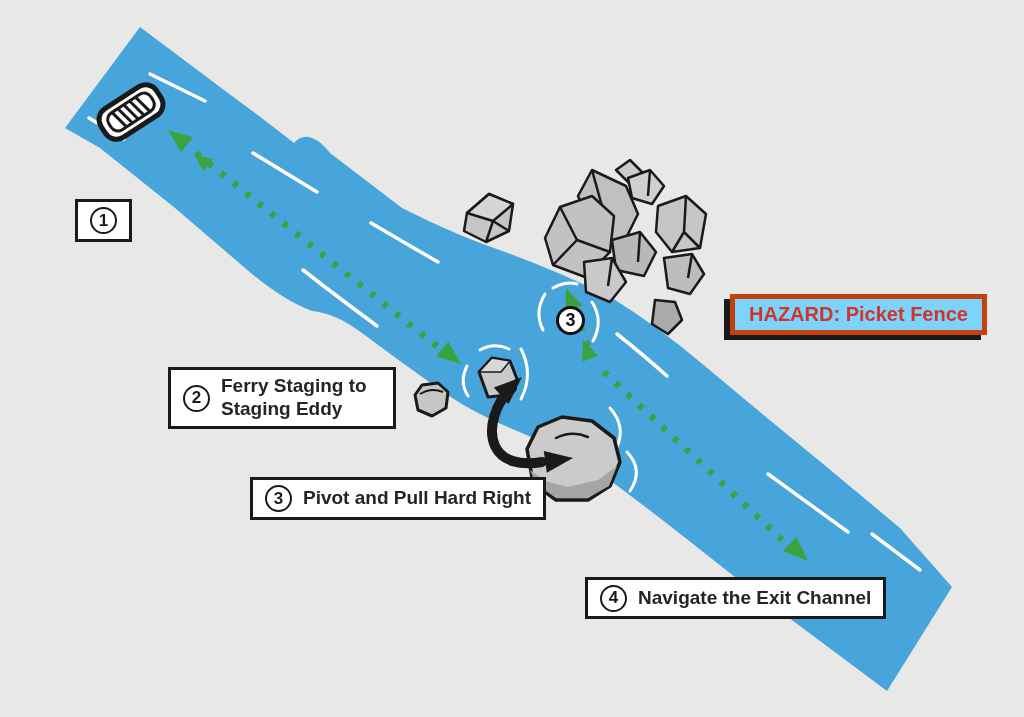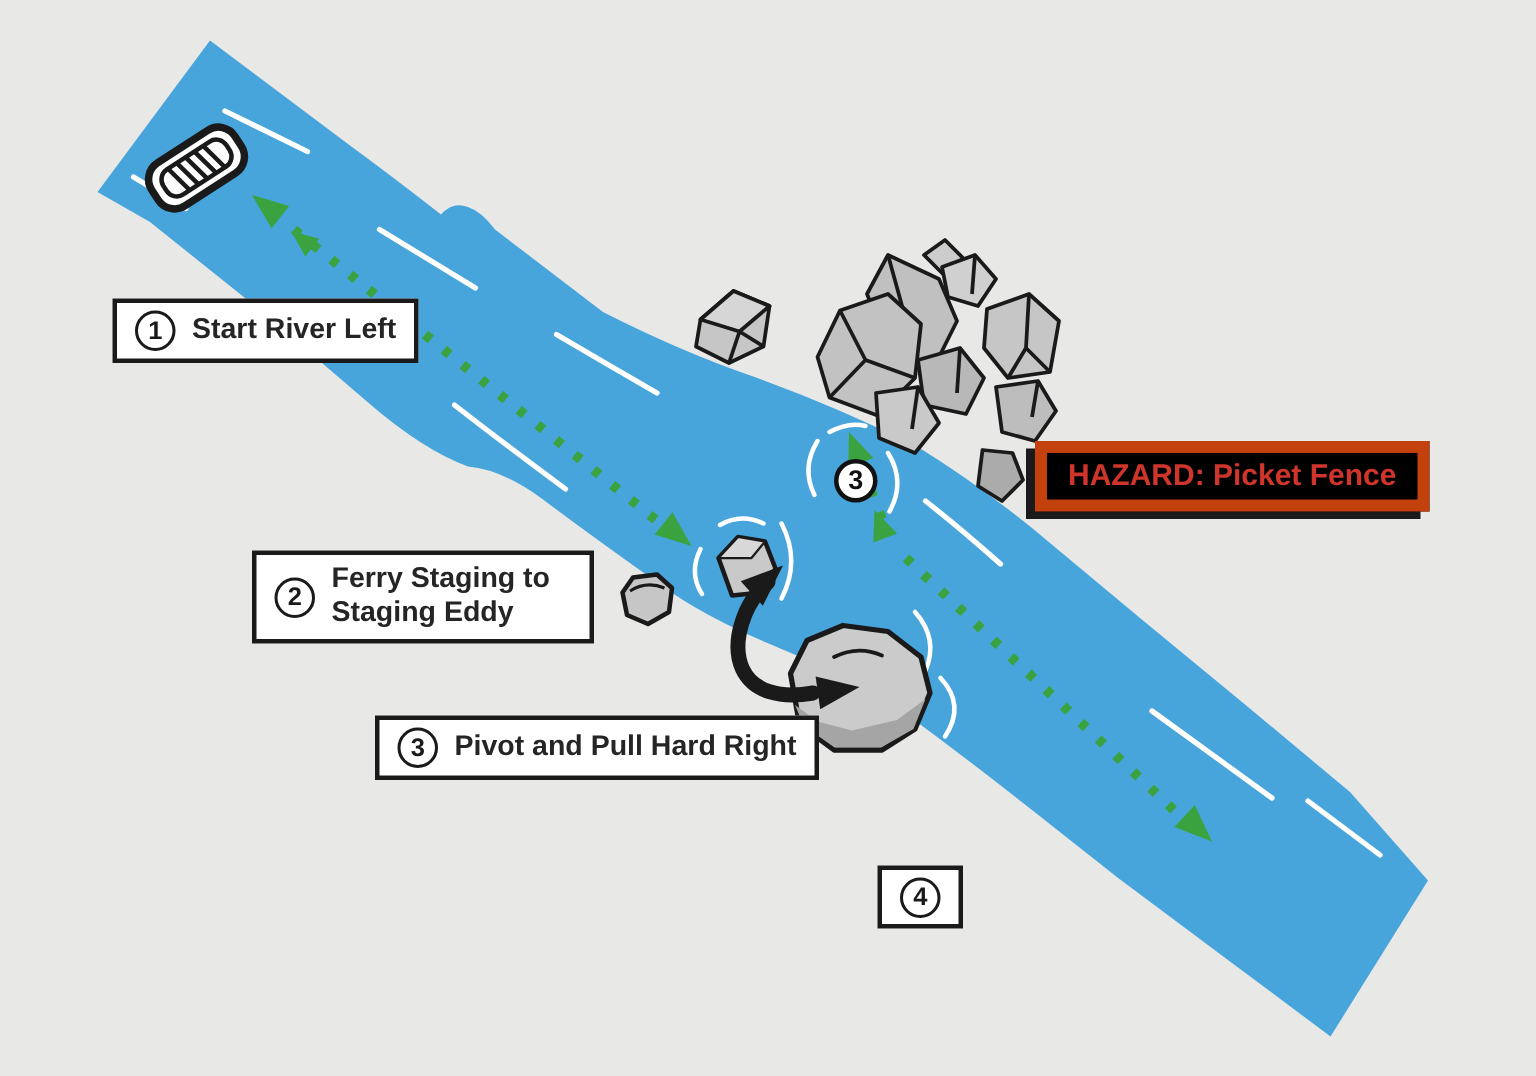--- a/index.html
+++ b/index.html
@@ -26,23 +26,23 @@
     font-size:17px;font-weight:bold;color:#1a1a1a;
     box-sizing:border-box;
   }
   .step-text{
     font-size:19px;font-weight:600;line-height:1.2;
     white-space:nowrap;
   }
   .two-line .step-text{white-space:normal;width:160px;}
   .hazard-box{
     position:absolute;
-    left:690px;top:294px;
-    background:#000000;
-    border:8px solid #c2410c;
+    left:730px;top:294px;
+    background:#7dd3fc;
+    border:5px solid #c2410c;
     color:#cf352b;
     font-size:20px;font-weight:bold;
     padding:4px 14px;
     box-shadow:-6px 5px 0 #1a1a1a;
     white-space:nowrap;
   }
   .river-marker{
     position:absolute;
     left:556px;top:306px;
     width:29px;height:29px;border-radius:50%;
@@ -173,32 +173,32 @@
       <line x1="-9" y1="-9" x2="-5" y2="9"></line>
       <line x1="-2" y1="-9" x2="2" y2="9"></line>
       <line x1="5" y1="-9" x2="9" y2="9"></line>
       <line x1="12" y1="-9" x2="16" y2="9"></line>
     </g>
   </g>
 </svg>
 
 <div class="step-box" style="left:75px;top:199px;height:43px;">
   <span class="num-circle">1</span>
-  <span class="step-text">Start River Left</span>
 </div>
 
 <div class="step-box two-line" style="left:168px;top:367px;height:62px;">
   <span class="num-circle">2</span>
   <span class="step-text">Ferry Staging to Staging Eddy</span>
 </div>
 
 <div class="step-box" style="left:250px;top:477px;height:43px;">
   <span class="num-circle">3</span>
   <span class="step-text">Pivot and Pull Hard Right</span>
 </div>
 
 <div class="step-box" style="left:585px;top:577px;height:42px;">
   <span class="num-circle">4</span>
+  <span class="step-text">Navigate the Exit Channel</span>
 </div>
 
 <div class="hazard-box">HAZARD: Picket Fence</div>
 
 <div class="river-marker">3</div>
 
 </body></html>

